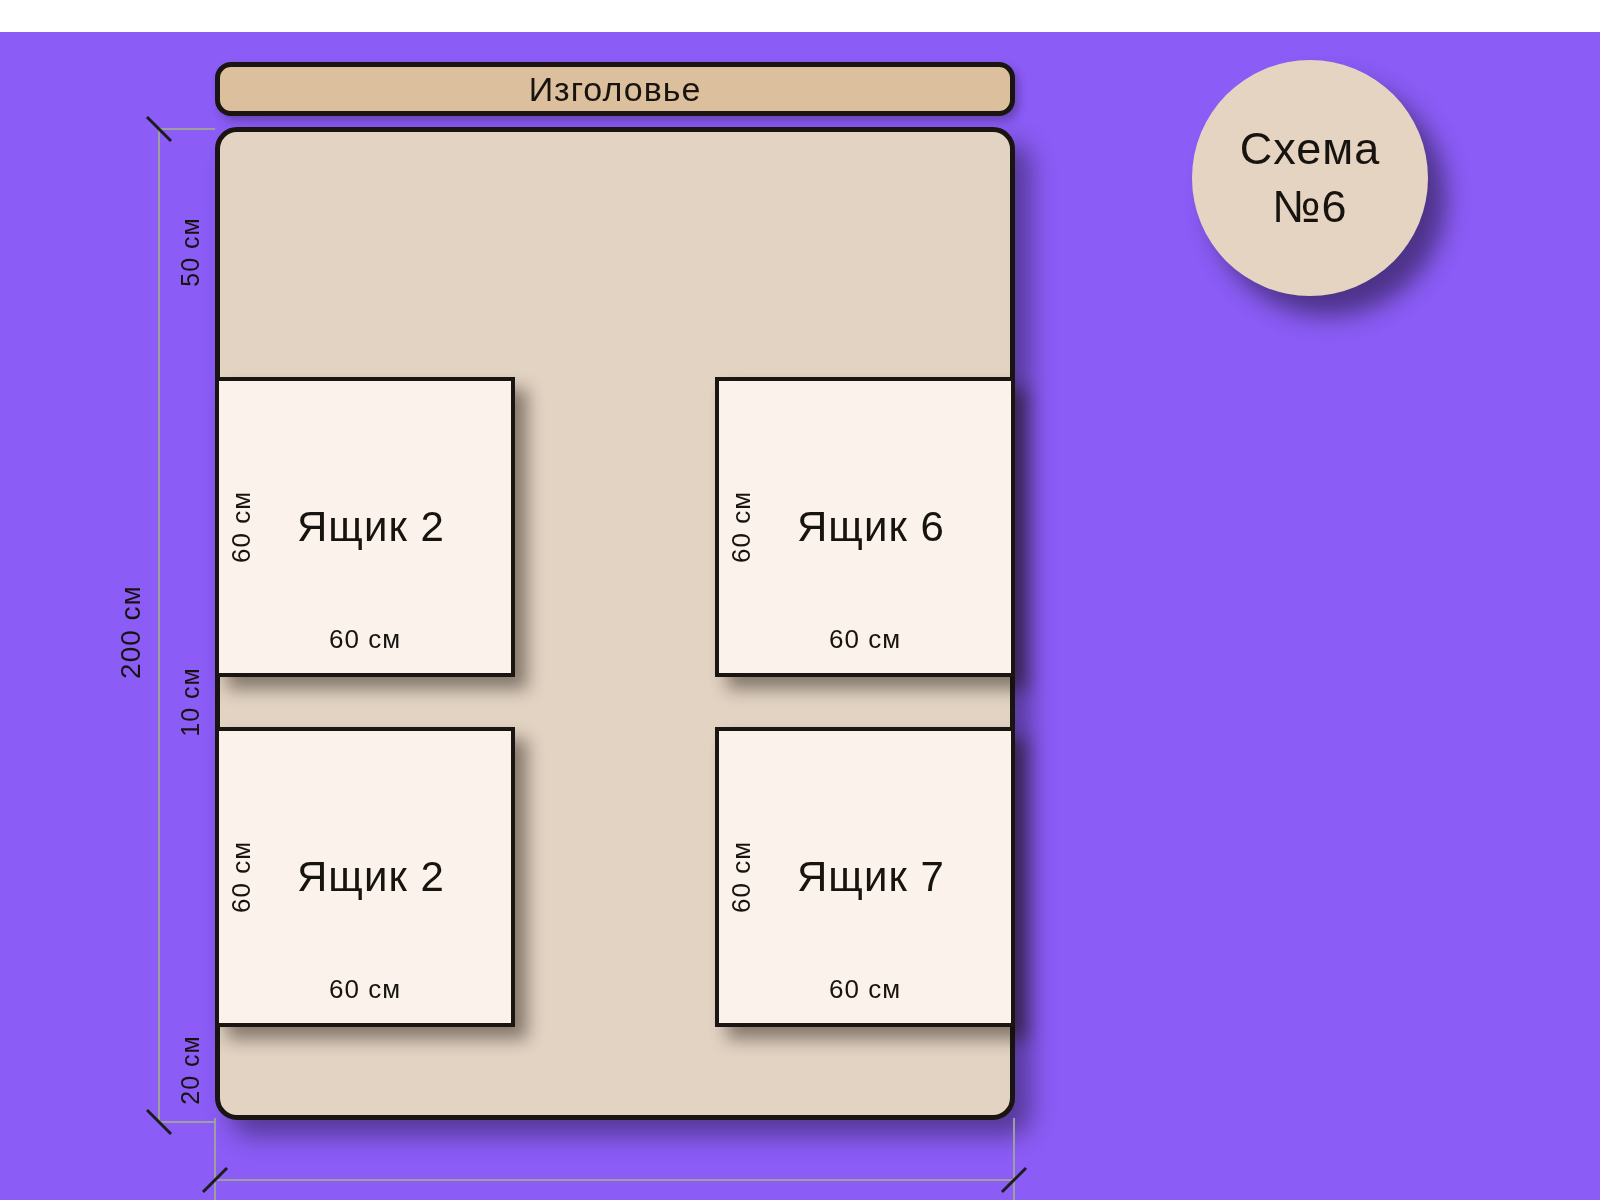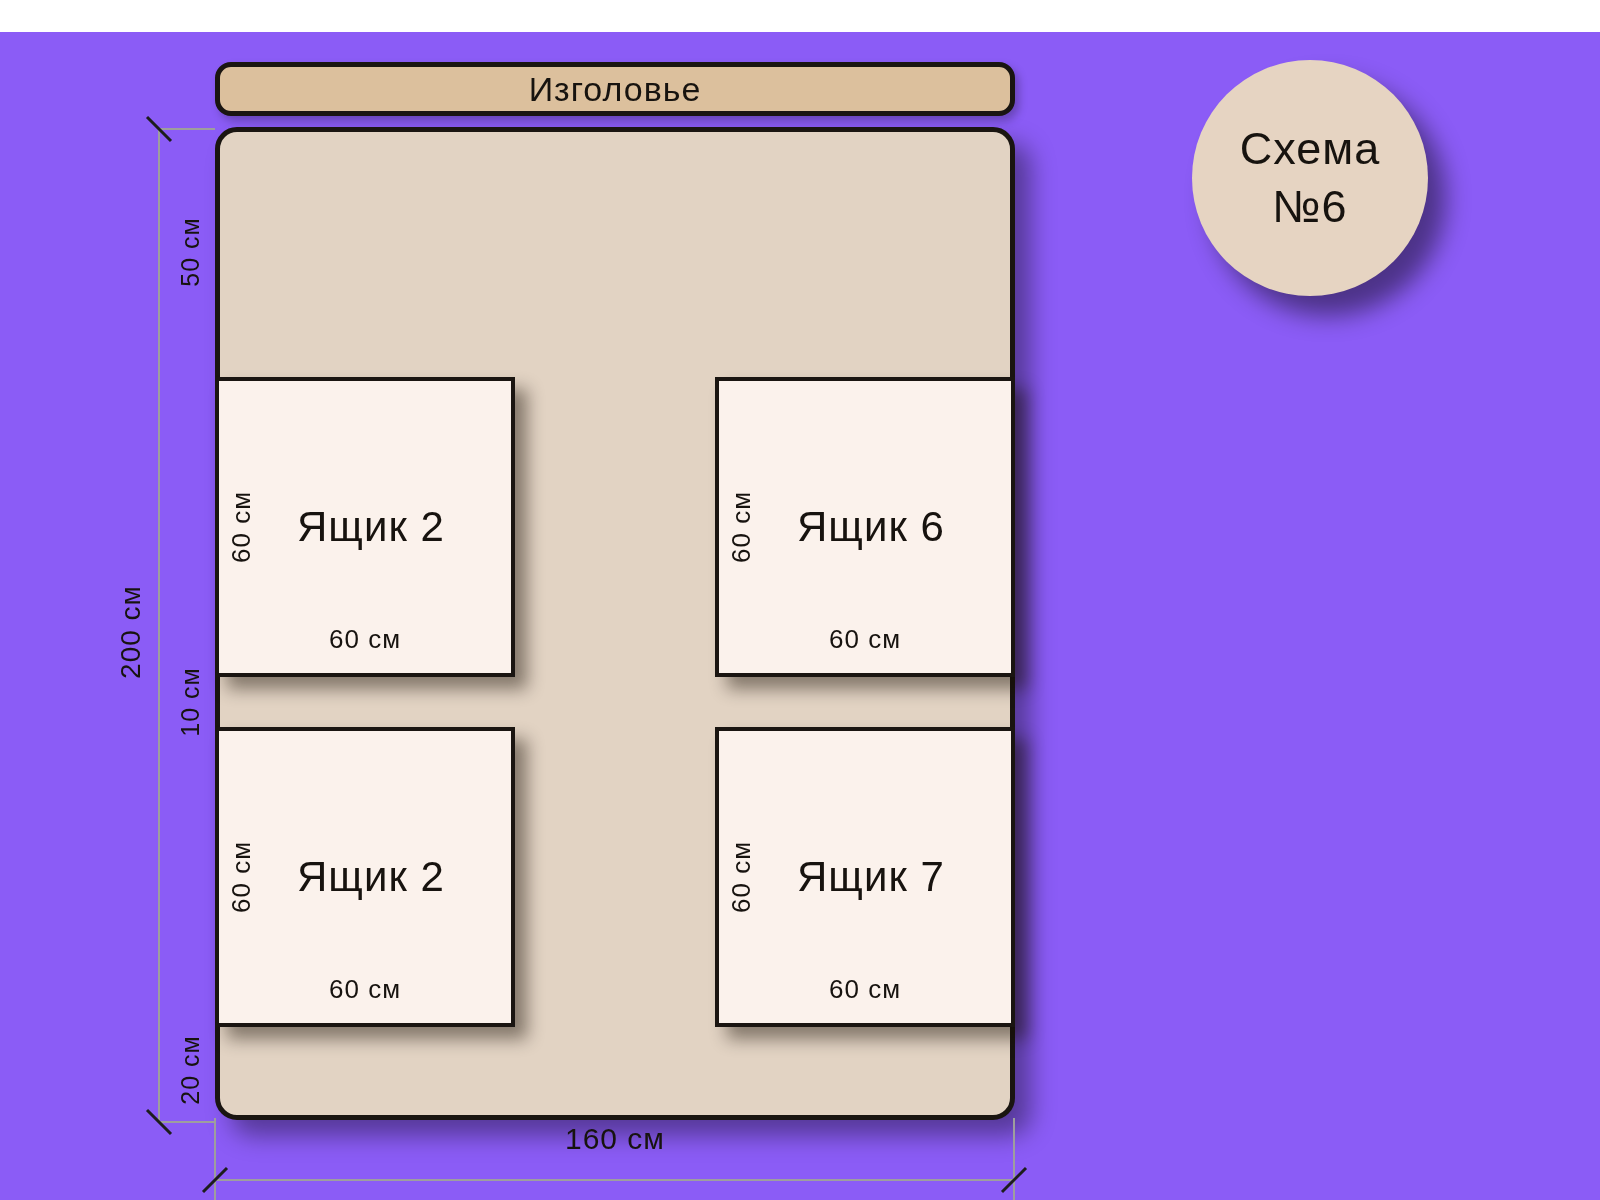--- a/index.html
+++ b/index.html
@@ -139,20 +139,19 @@
   <span class="vlabel label-200">200 см</span>
   <span class="vlabel label-50">50 см</span>
   <span class="vlabel label-10">10 см</span>
   <span class="vlabel label-20">20 см</span>
 
   <div class="dim-line dim-h"></div>
   <div class="dim-line ext-left-v"></div>
   <div class="dim-line ext-right-v"></div>
   <div class="tick tick-fwd tick-h-left"></div>
   <div class="tick tick-fwd tick-h-right"></div>
-  <span class="label-160">160 см</span>
 
   <div class="badge">
     <span class="badge-line">Схема</span>
     <span class="badge-line">№6</span>
   </div>
 
 </div>
 
 </body></html>

